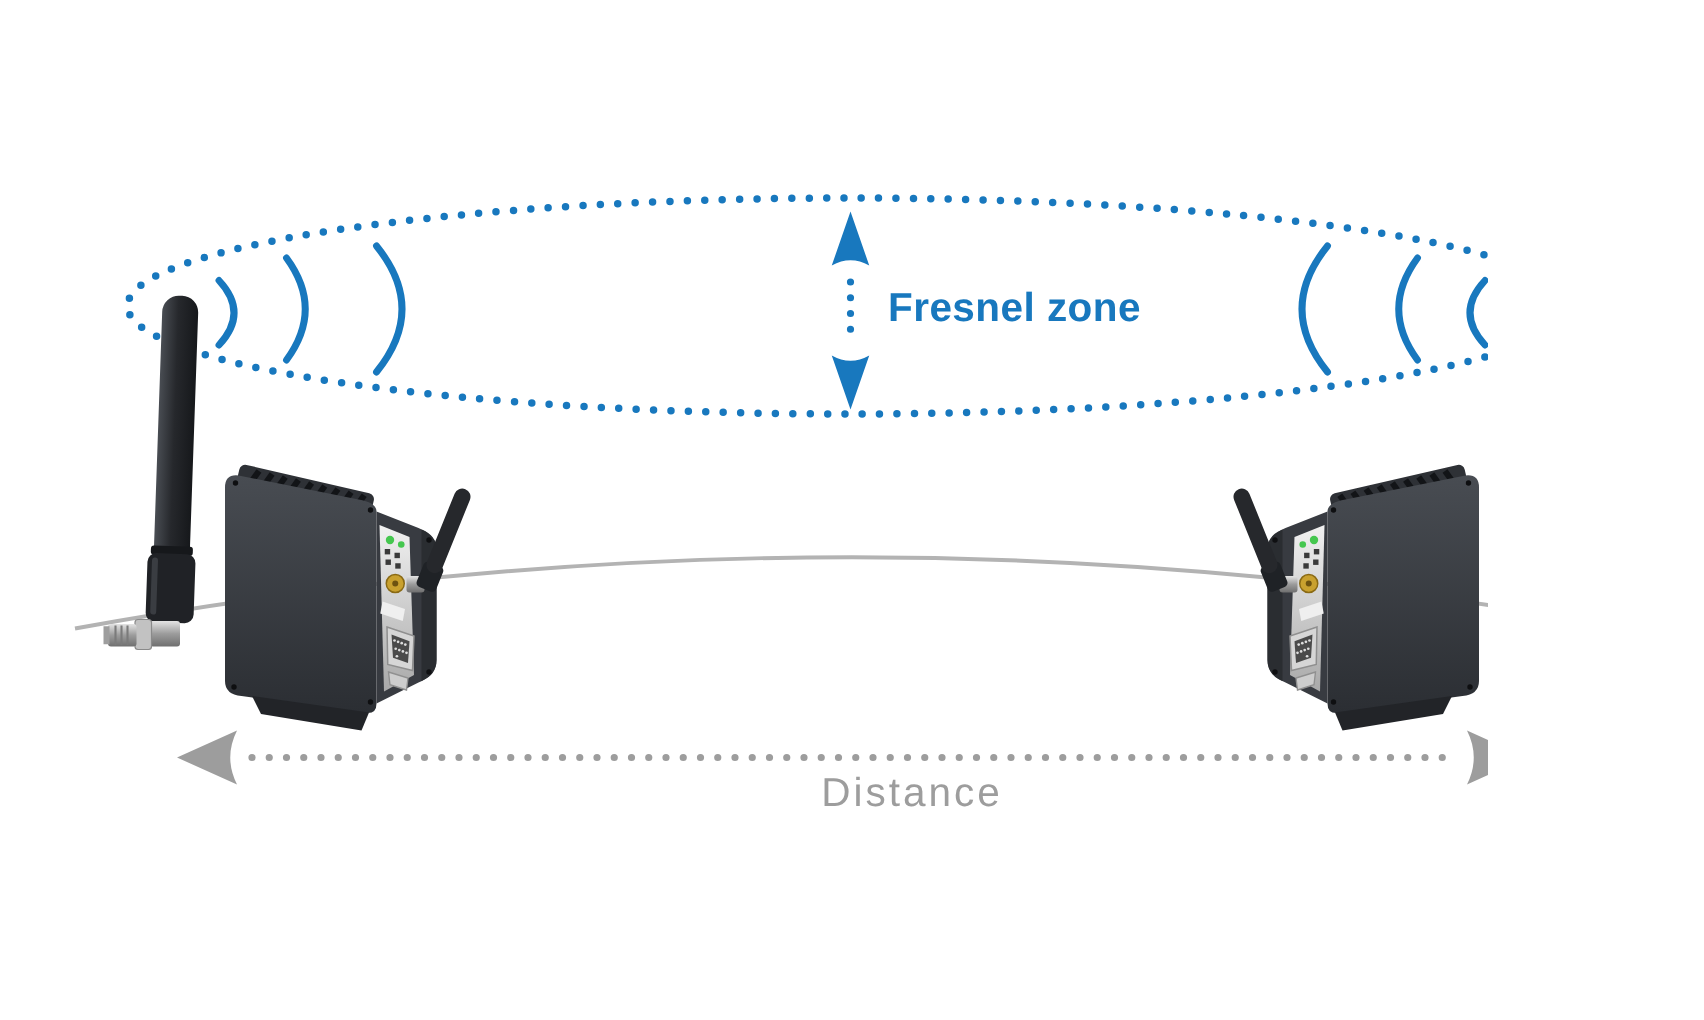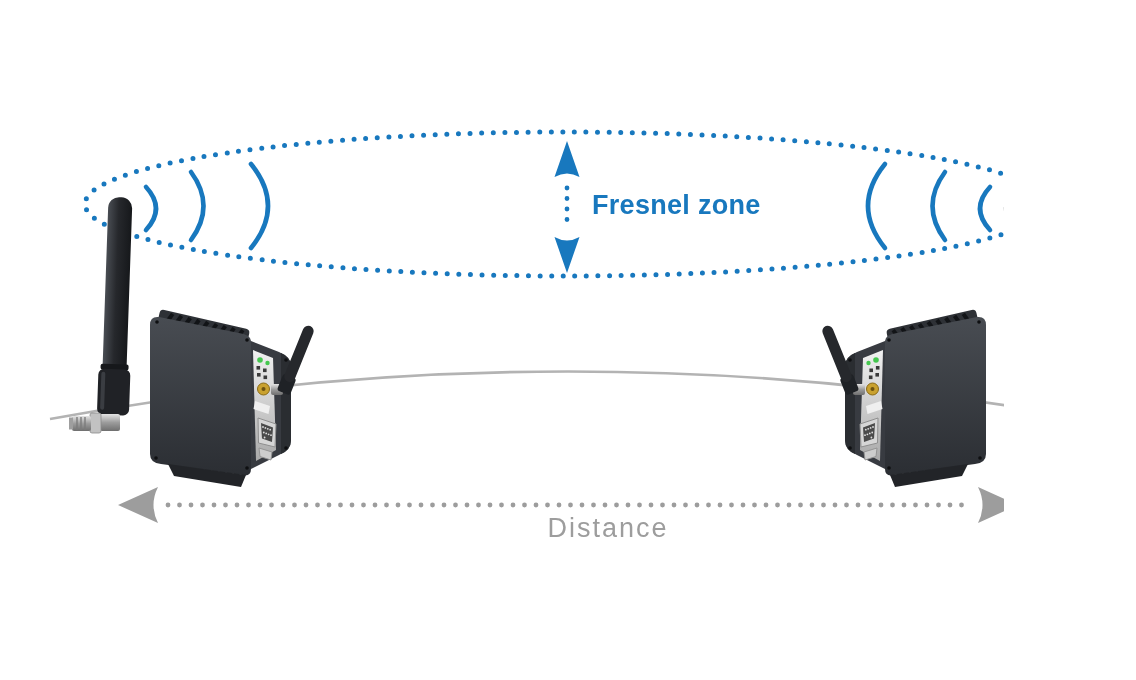--- a/index.html
+++ b/index.html
@@ -2,21 +2,20 @@
 <html><head>
 <meta charset="utf-8">
 <style>
   html,body{margin:0;padding:0;background:#ffffff;}
   .stage{
     position:relative;
     width:992px;height:680px;
     background:#ffffff;
     overflow:hidden;
     font-family:"Liberation Sans", sans-serif;
-    padding-left:12px;
   }
   .stage svg{position:absolute;left:0;top:0;}
   .label{
     position:absolute;
     white-space:nowrap;
     user-select:none;
   }
   .fresnel-label{
     left:592px;top:190px;
     font-size:27px;

